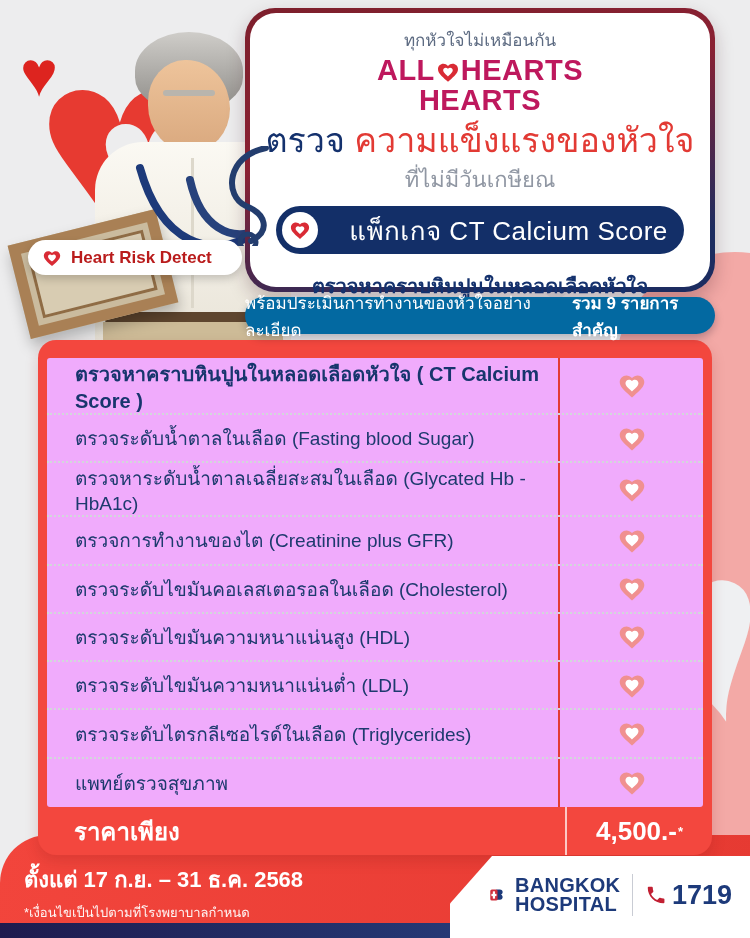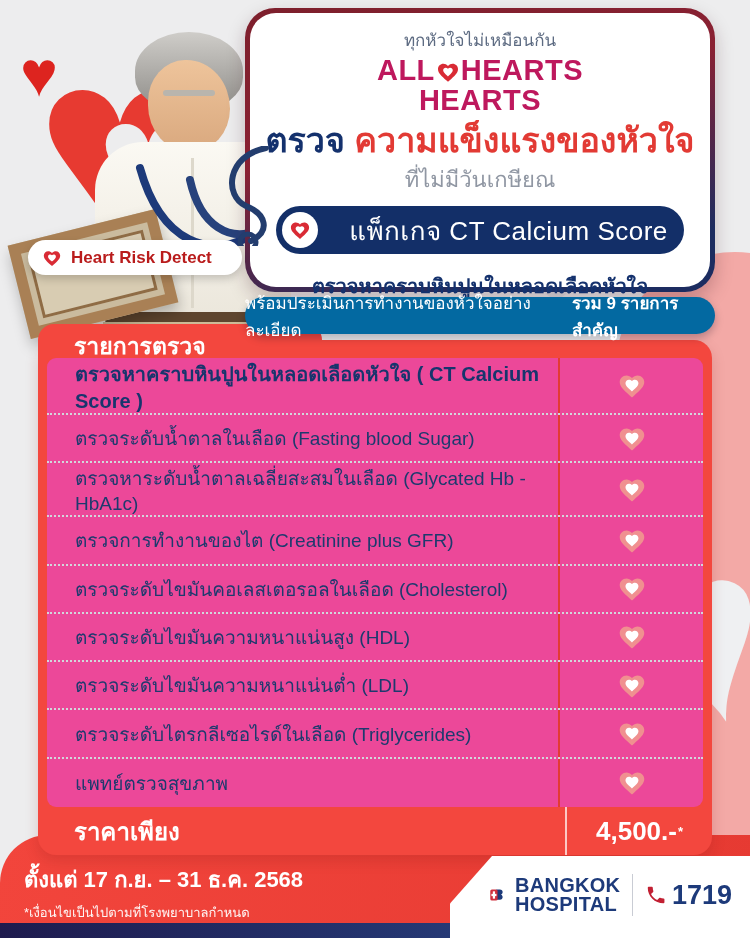--- a/index.html
+++ b/index.html
@@ -38,21 +38,21 @@
   .stetho-deco{position:absolute;left:216px;top:146px;z-index:8;}
 
   
   .card{position:absolute;left:245px;top:8px;width:470px;height:284px;z-index:6;
     background:linear-gradient(165deg,#7d1f2c 0%,#8a2133 40%,#1c2c60 85%);
     border-radius:30px;padding:5px;box-shadow:0 8px 18px rgba(60,20,30,.25);}
   .card-in{width:100%;height:100%;background:#fff;border-radius:26px;text-align:center;padding-top:13px;}
   .tagline{font-size:17px;color:#5d6b82;}
   .logo{margin-top:3px;color:#be185d;font-weight:bold;font-size:29px;letter-spacing:.5px;line-height:1.02;}
   .logo .heart-ic{display:inline-block;vertical-align:-3px;margin:0 1px;}
-  .title{margin-top:8px;font-size:34px;font-weight:bold;line-height:1;}
+  .title{margin-top:8px;font-size:34px;font-weight:normal;line-height:1;}
   .title .t-navy{color:#14316d;}
   .title .t-red{color:#e23a34;}
   .subtitle{margin-top:5px;font-size:22px;color:#9097a3;}
   .pill{margin:9px auto 0;width:408px;height:48px;background:#132f68;border-radius:26px;
     display:flex;align-items:center;padding:6px 6px;gap:21px;}
   .pill-ic{width:36px;height:36px;border-radius:50%;background:#fff;display:flex;
     align-items:center;justify-content:center;flex:none;}
   .pill-text{flex:1;color:#fff;font-size:26px;letter-spacing:.5px;}
   .card-note{margin-top:16px;font-size:20px;font-weight:bold;color:#14316d;}
   .card-tail{position:absolute;left:540px;top:289px;width:0;height:0;z-index:5;
@@ -69,22 +69,22 @@
     background:#0369a1;border-radius:19px;display:flex;align-items:center;justify-content:center;
     color:#fff;font-size:17px;box-shadow:0 4px 8px rgba(0,0,30,.25);}
   .banner b{margin-left:5px;}
 
   
   .table-card{position:absolute;left:38px;top:340px;width:674px;height:515px;z-index:6;
     background:#f3473e;border-radius:18px;box-shadow:0 6px 14px rgba(120,20,20,.18);}
   .table-tab{position:absolute;top:-16px;left:0;width:284px;height:36px;background:#f3473e;
     border-radius:16px 16px 0 0;color:#fff;font-weight:bold;font-size:23px;
     padding:4px 0 0 36px;}
-  .table-white{position:absolute;left:9px;right:9px;top:18px;height:449px;background:#ec4899;
-    border-radius:9px;display:grid;grid-template-rows:repeat(9,1fr);}
+  .table-white{position:absolute;left:9px;right:9px;top:18px;height:449px;background:#f0abfc;
+    border-radius:3px;display:grid;grid-template-rows:repeat(9,1fr);}
   .t-row{display:flex;align-items:center;}
   .t-row:not(:last-child){border-bottom:2px dotted #d3d6db;}
   .t-label{flex:1;padding:0 8px 0 28px;font-size:19px;color:#1d3a6e;}
   .t-row.first .t-label{font-weight:bold;font-size:20px;color:#17356d;}
   .t-heart{width:145px;align-self:stretch;border-left:2px solid #e23b33;
     display:flex;align-items:center;justify-content:center;}
   .price-row{position:absolute;left:0;right:0;bottom:0;height:48px;display:flex;align-items:center;
     border-radius:0 0 18px 18px;}
   .price-label{flex:1;padding-left:36px;color:#ffffff;font-weight:bold;font-size:24px;}
   .price-value{width:147px;align-self:stretch;display:flex;align-items:center;justify-content:center;
@@ -178,21 +178,20 @@
       </svg>
     <span>Heart Risk Detect</span>
   </div>
 
   <div class="banner">
     <span>พร้อมประเมินการทำงานของหัวใจอย่างละเอียด</span>
     <b>รวม 9 รายการสำคัญ</b>
   </div>
 
   <div class="table-card">
-    <div class="table-tab">รายการตรวจ</div>
     <div class="table-white">
       <div class="t-row first">
         <div class="t-label">ตรวจหาคราบหินปูนในหลอดเลือดหัวใจ ( CT Calcium Score )</div>
         <div class="t-heart">
             <svg class="heart-svg" width="30" height="27" viewBox="0 0 24 22">
               <path d="M12 20.8 10.55 19.5C5.4 14.9 2 11.9 2 8.2 2 5.2 4.4 2.8 7.4 2.8c1.7 0 3.3.8 4.6 2.1 1.3-1.3 2.9-2.1 4.6-2.1 3 0 5.4 2.4 5.4 5.4 0 3.7-3.4 6.7-8.55 11.3L12 20.8z" fill="#f09090"></path>
               <path d="M12 20.8 10.55 19.5C5.4 14.9 2 11.9 2 8.2 2 5.2 4.4 2.8 7.4 2.8c1.7 0 3.3.8 4.6 2.1 1.3-1.3 2.9-2.1 4.6-2.1 3 0 5.4 2.4 5.4 5.4 0 3.7-3.4 6.7-8.55 11.3L12 20.8z" fill="#fff" transform="translate(5.6,4.8) scale(0.53)"></path>
             </svg>
           </div>
       </div>

